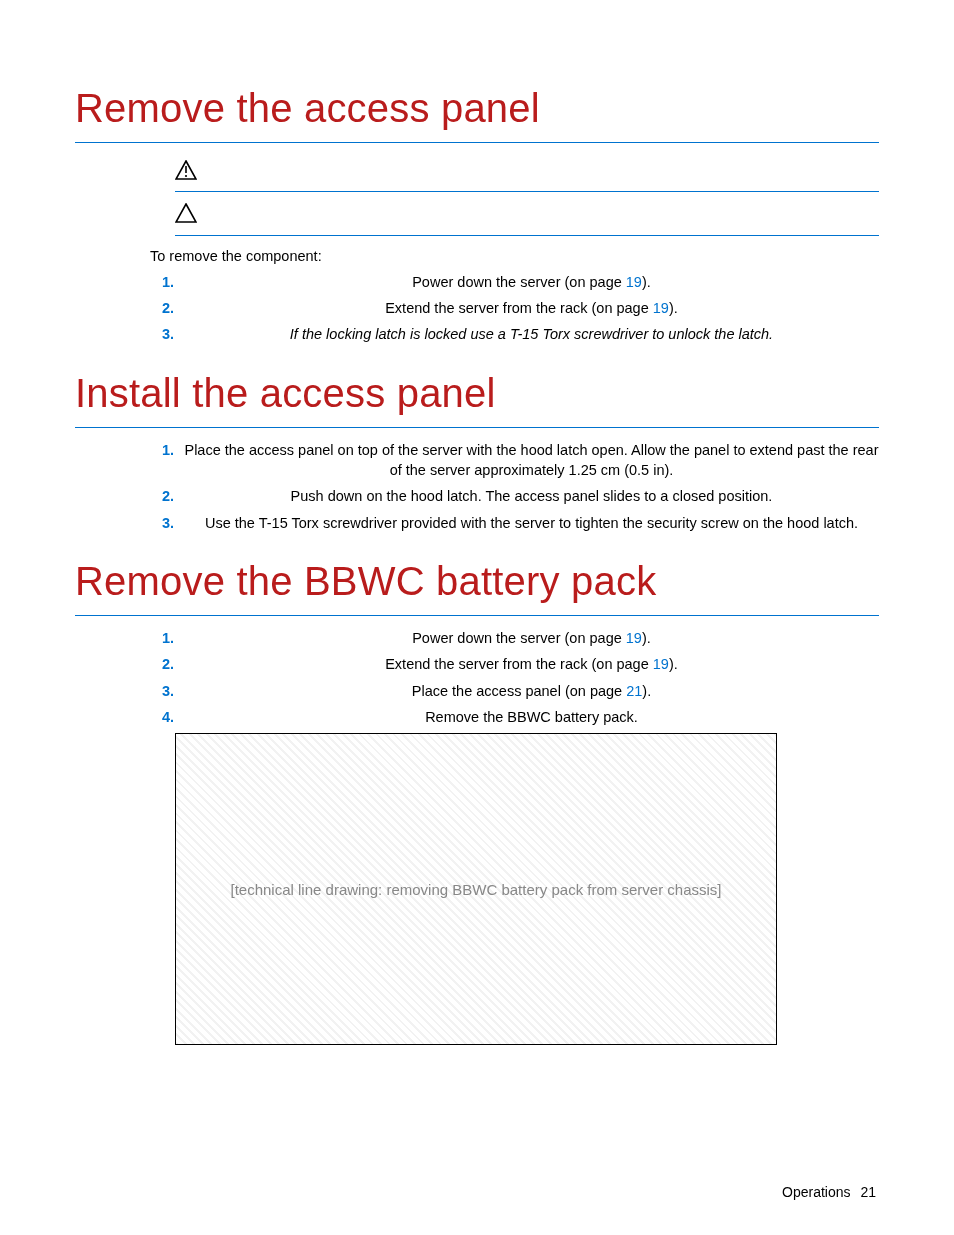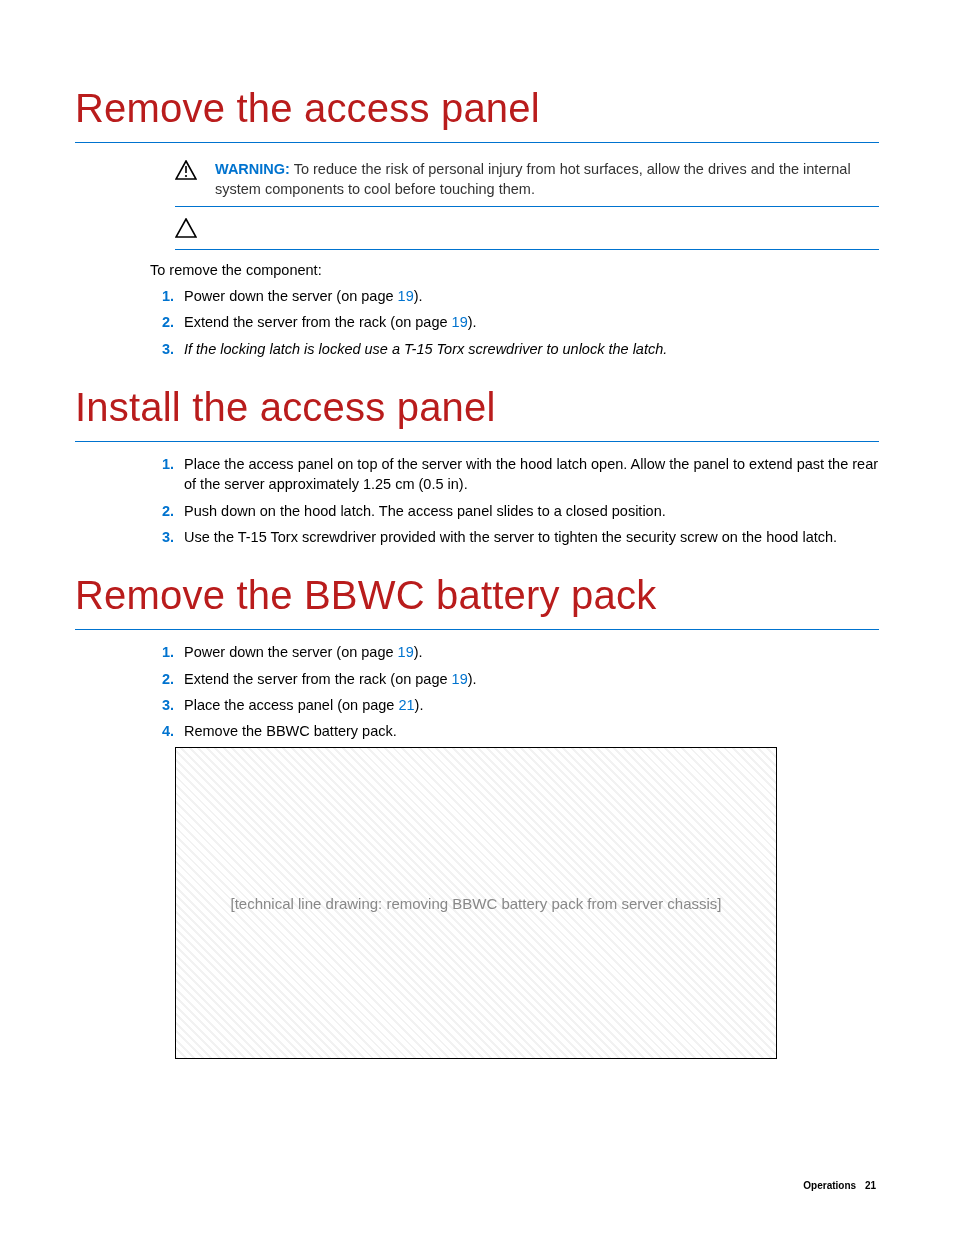--- a/index.html
+++ b/index.html
@@ -48,20 +48,21 @@
     color: #0073cf;
     font-weight: bold;
   }
   .intro {
     margin-left: 75px;
     margin-bottom: 6px;
   }
   ol.steps {
     margin: 4px 0 4px 75px;
     padding-left: 28px;
+    text-align: center;
   }
   ol.steps li {
     padding-left: 6px;
     margin-bottom: 6px;
   }
   ol.steps li::marker {
     color: #0073cf;
     font-weight: bold;
   }
   .sub {
@@ -78,46 +79,41 @@
     border: 1px solid #000;
     background: #fff repeating-linear-gradient(45deg, #f2f2f2, #f2f2f2 2px, #fff 2px, #fff 6px);
     display: flex;
     align-items: center;
     justify-content: center;
     color: #888;
     font-size: 15px;
   }
   .footer {
     position: fixed;
-    bottom: 42px;
+    bottom: 32px;
     right: 78px;
-    font-size: 10px;
+    font-size: 14px;
     color: #000;
-    font-weight: bold;
   }
   .footer-label { margin-right: 6px; }
 </style>
 </head>
 <body>
 
 <h1>Remove the access panel</h1>
 <div class="rule"></div>
 
 <div class="callout-block">
   <div class="callout-row">
     <div class="callout-icon">
       <svg width="22" height="20" viewBox="0 0 22 20">
           <polygon points="11,1 21,19 1,19" fill="none" stroke="#000" stroke-width="1.6"></polygon>
           <line x1="11" y1="6" x2="11" y2="13" stroke="#000" stroke-width="1.6"></line>
           <circle cx="11" cy="16" r="1.1" fill="#000"></circle>
         </svg>
-    </div>
-    <div class="callout-text">
-      <span class="callout-label">WARNING:</span>
-      <span>To reduce the risk of personal injury from hot surfaces, allow the drives and the internal system components to cool before touching them.</span>
     </div>
   </div>
   <div class="callout-row">
     <div class="callout-icon">
       <svg width="22" height="20" viewBox="0 0 22 20">
           <polygon points="11,1 21,19 1,19" fill="none" stroke="#000" stroke-width="1.6"></polygon>
         </svg>
     </div>
   </div>
 </div>

